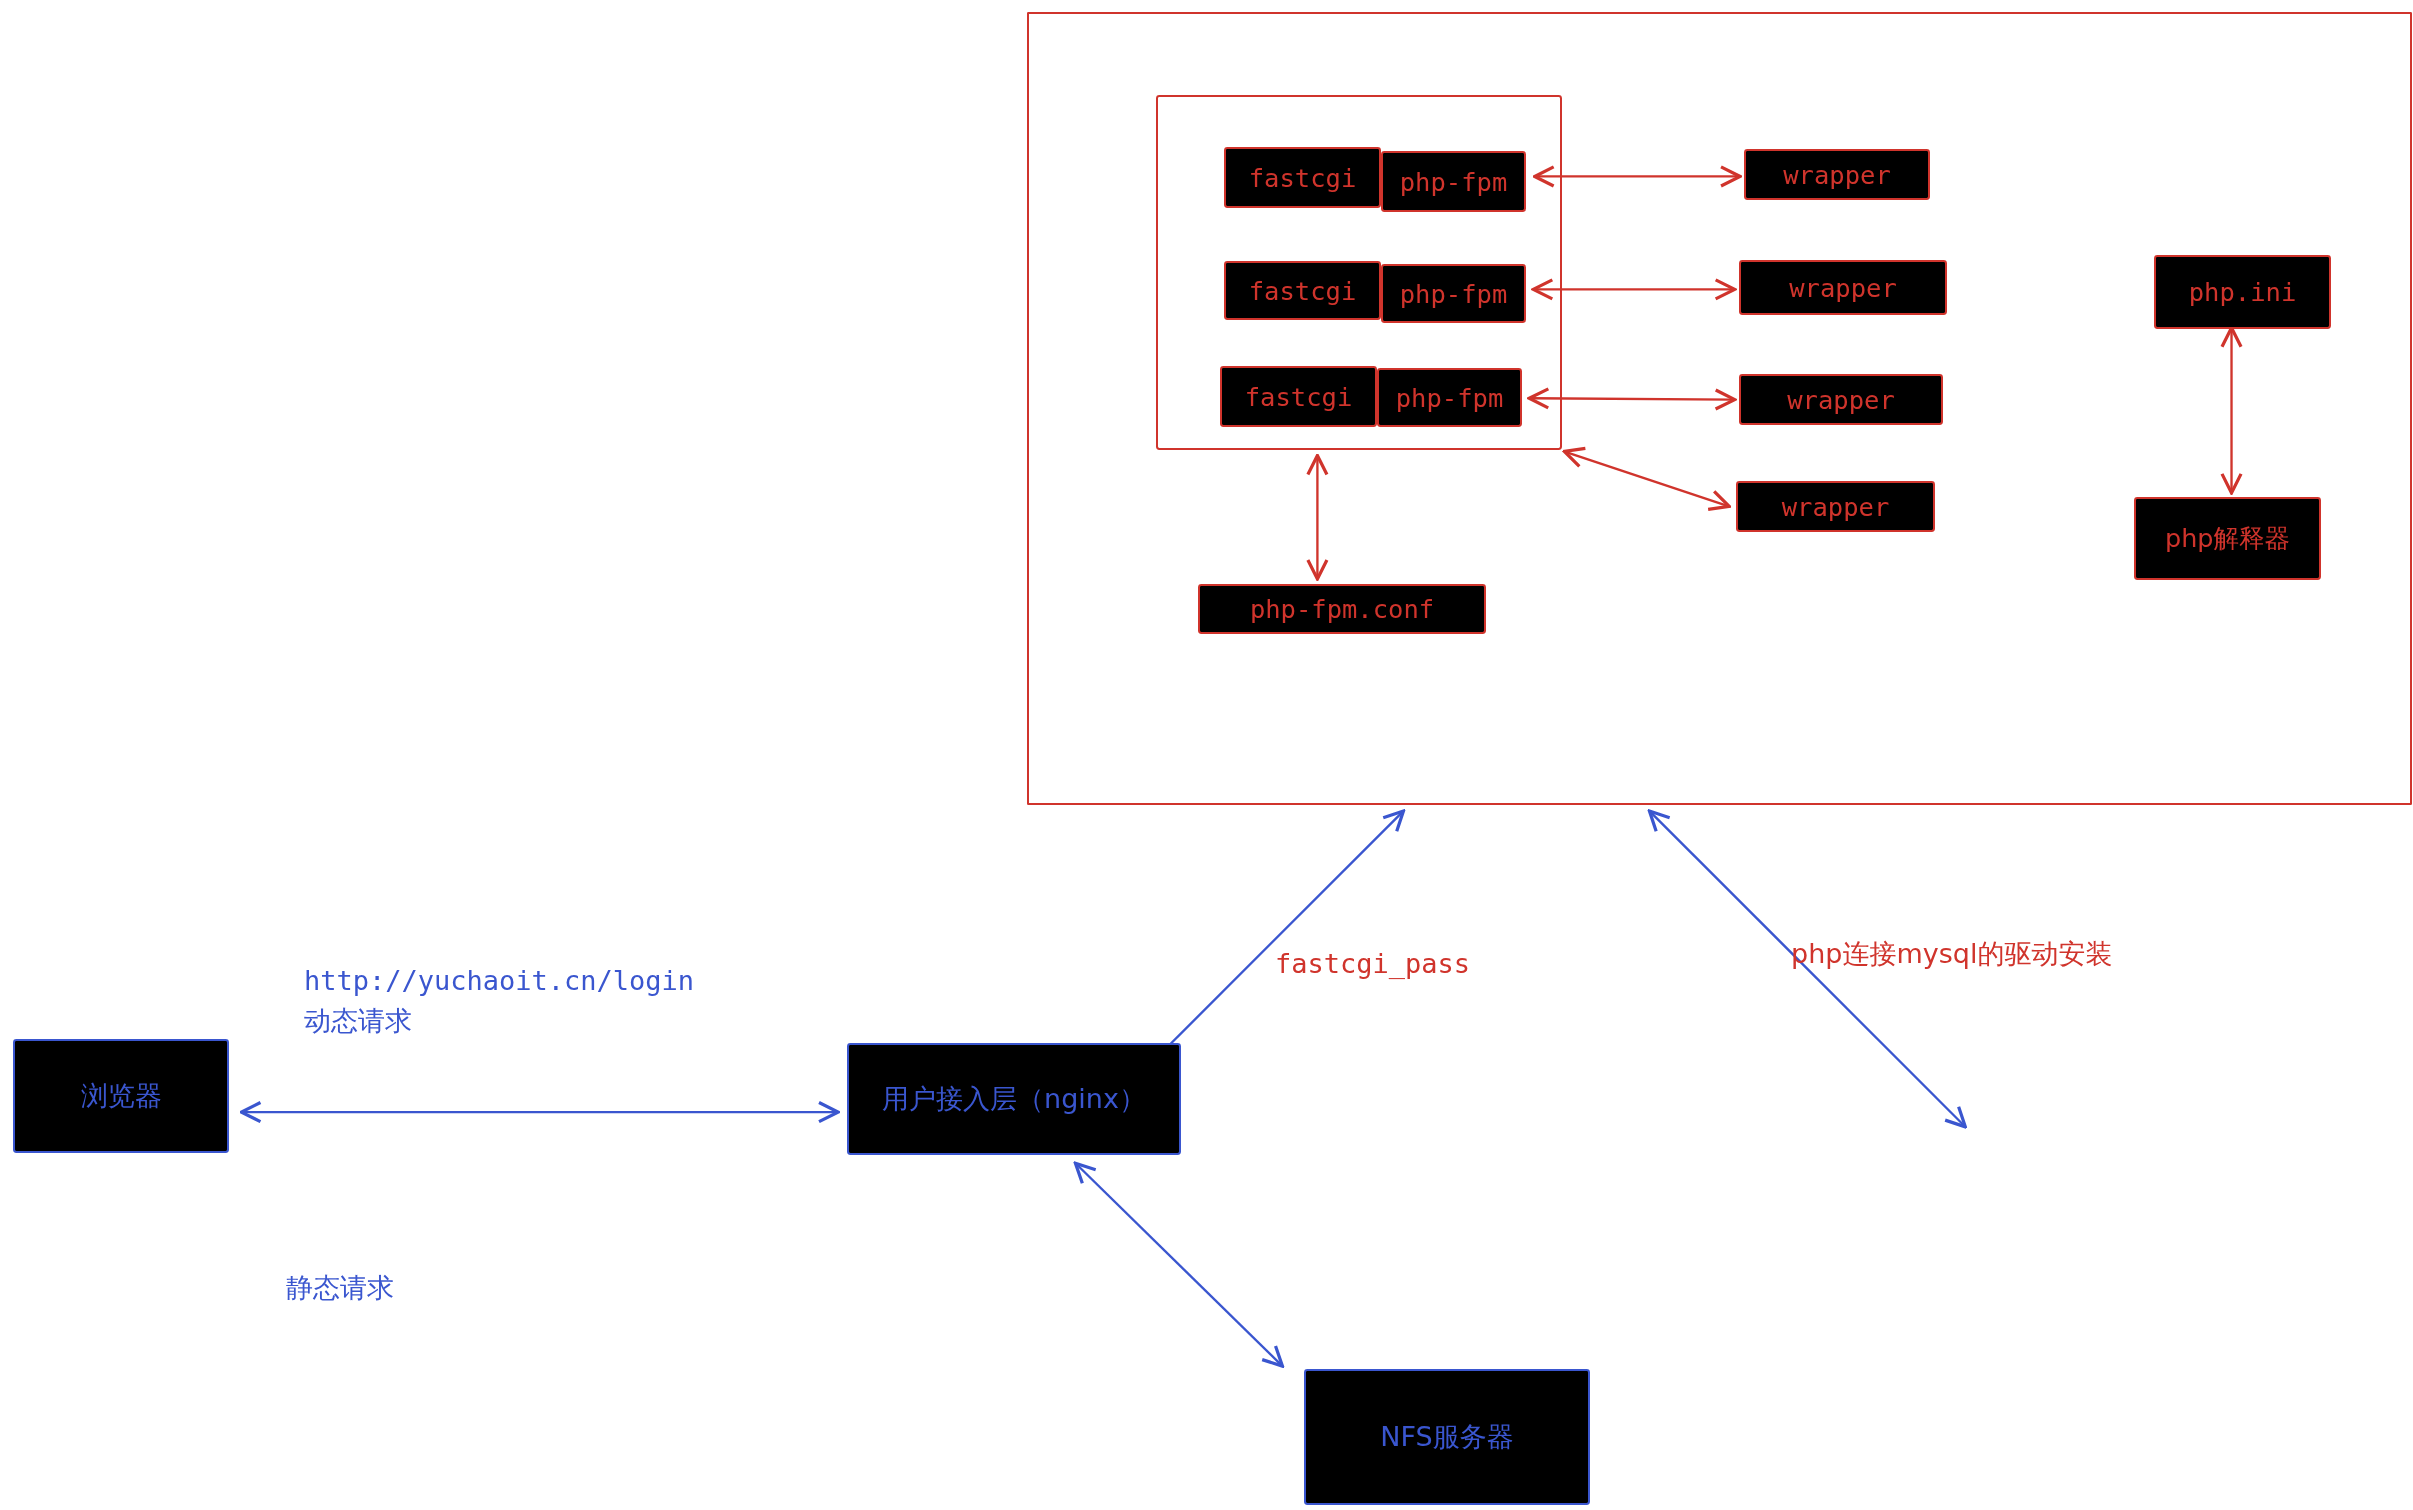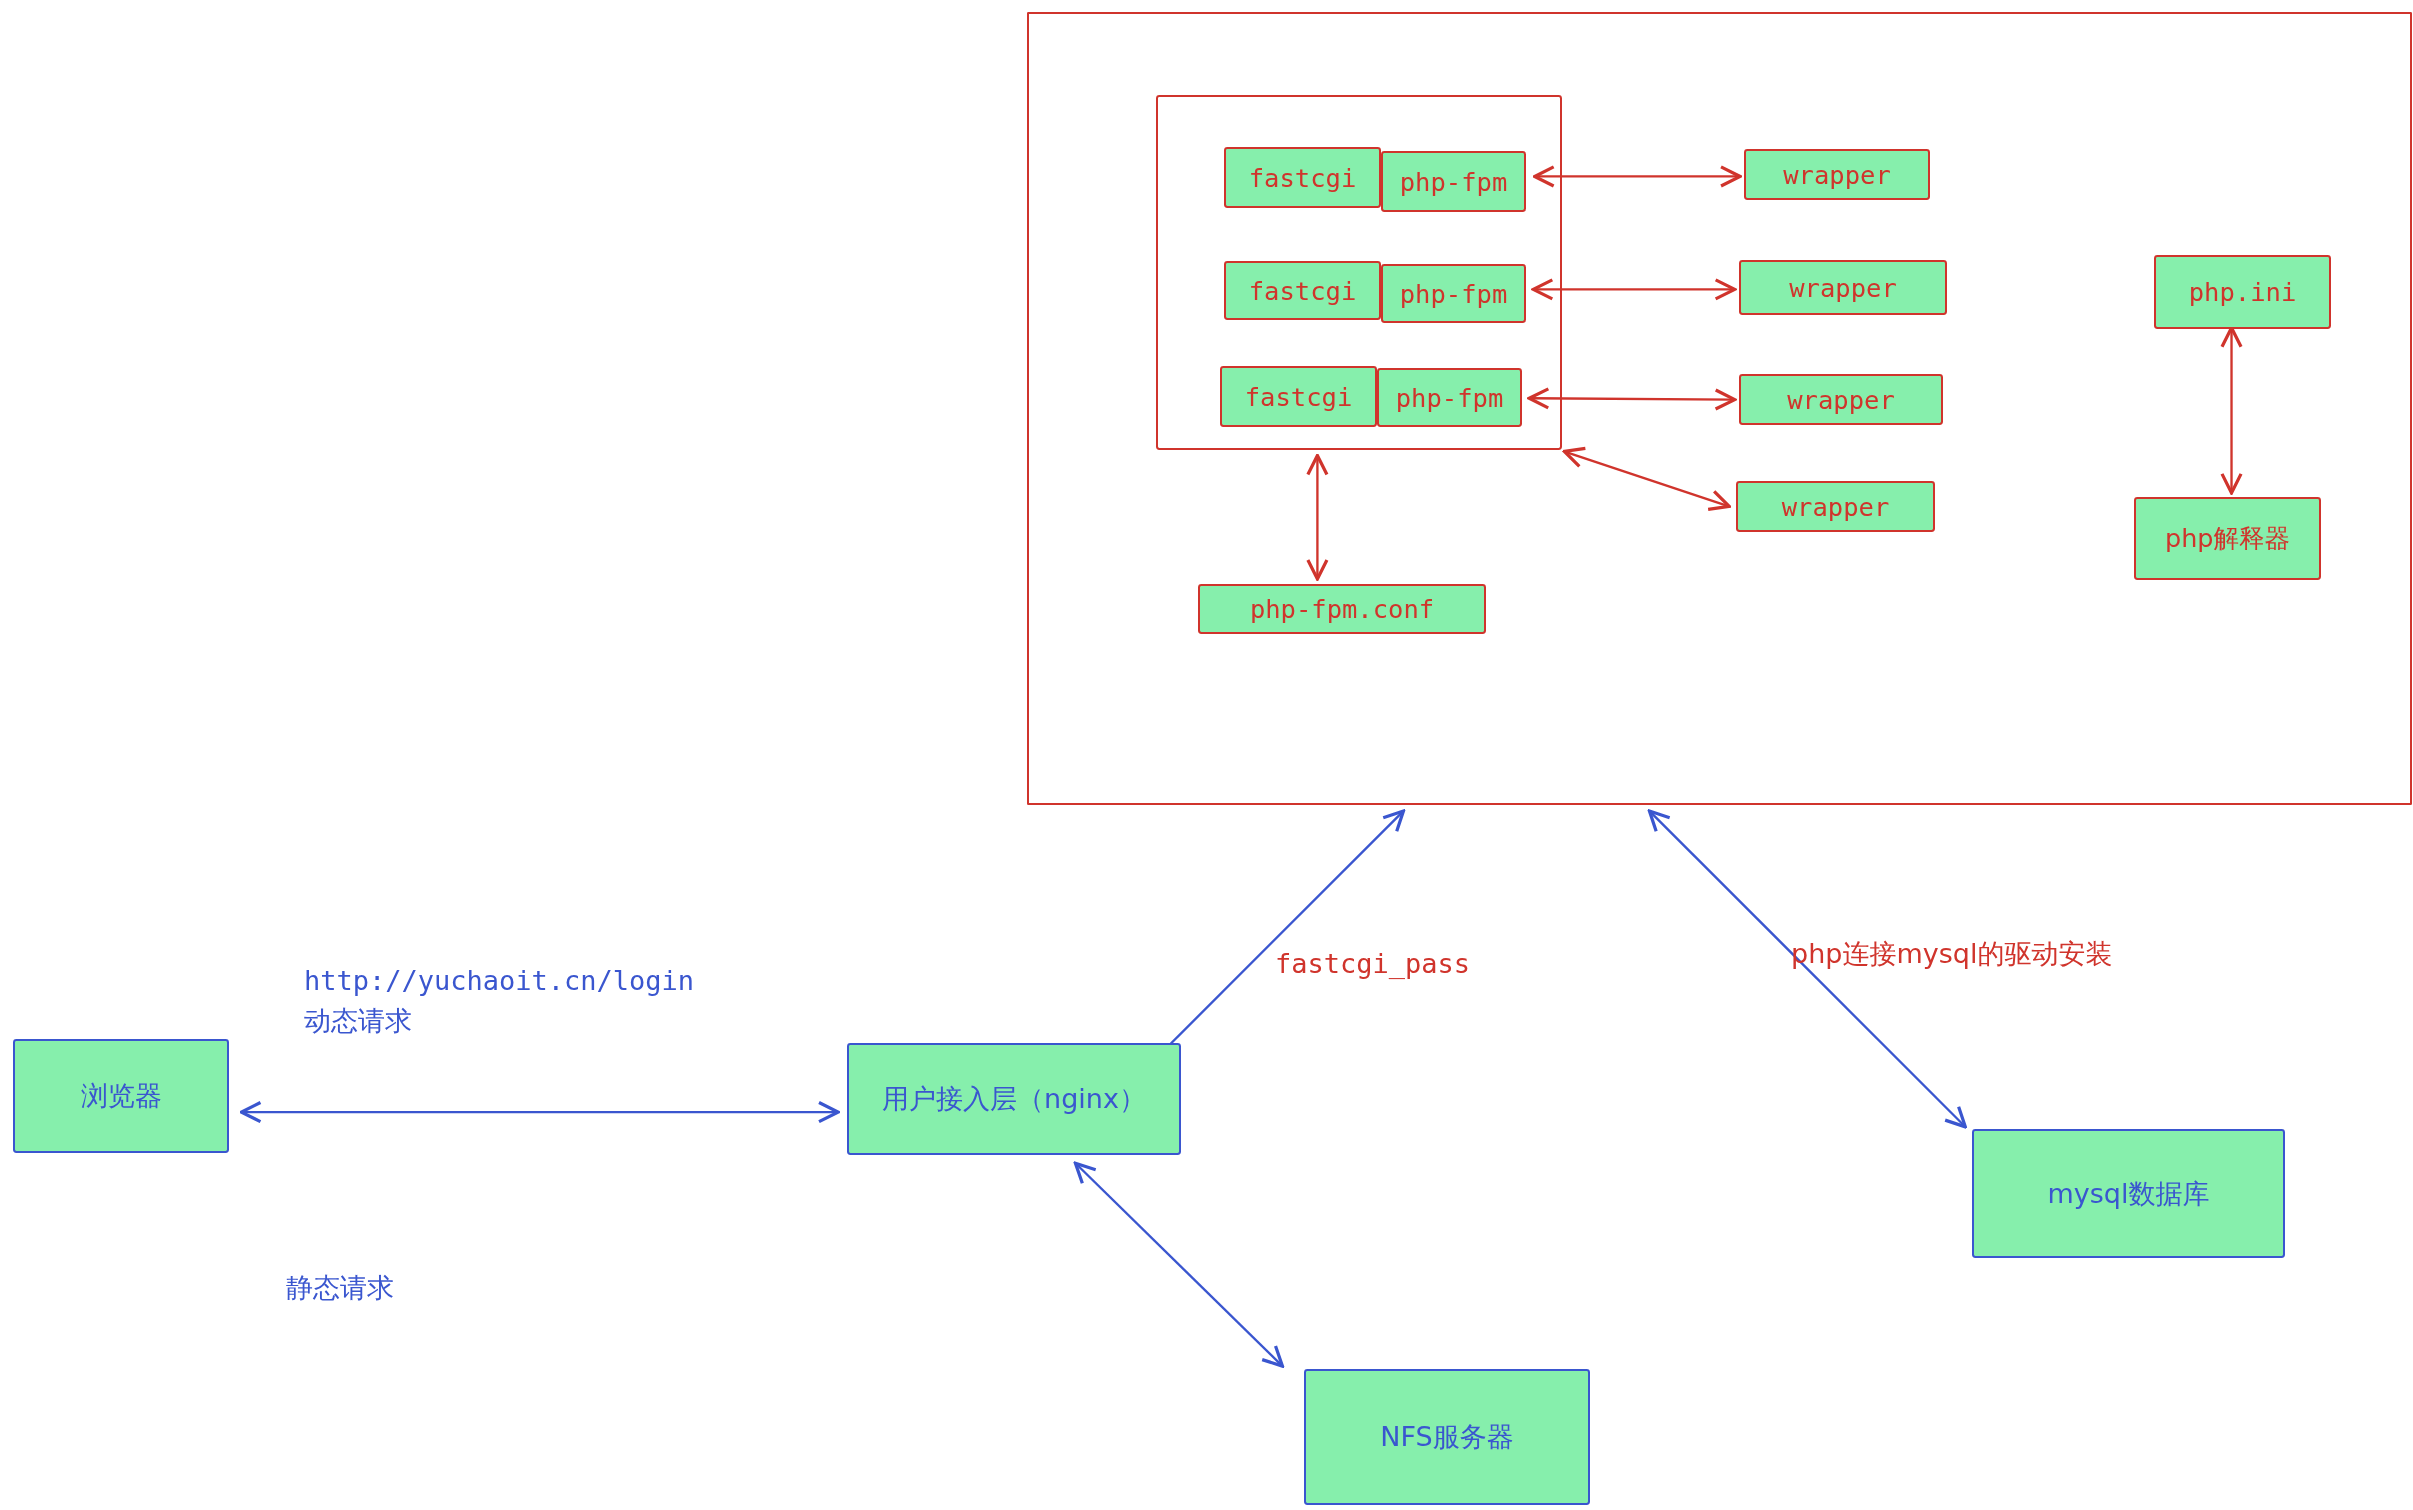--- a/index.html
+++ b/index.html
@@ -10,21 +10,21 @@
   .canvas{
     position:relative;
     width:2413px;height:1511px;
     background:#ffffff;
     font-family:"DejaVu Sans",sans-serif;
     overflow:hidden;
   }
   .box{
     position:absolute;
     display:flex;align-items:center;justify-content:center;
-    background:#86efac;
+    background:#000000;
     box-sizing:border-box;
     border-radius:3.4px;
     white-space:nowrap;
   }
   .red{border:2px solid var(--red);color:var(--red);}
   .blue{border:2px solid var(--blue);color:var(--blue);}
   .frame{background:transparent;}
   .mono{font-family:"DejaVu Sans Mono",monospace;}
   .t38{font-size:25.5px;}
   .t40{font-size:27px;}
@@ -83,21 +83,20 @@
   <div class="box red mono t38" style="left:1736px;top:481px;width:199px;height:51px;">wrapper</div>
 
   <div class="box red mono t38" style="left:2154px;top:255px;width:177px;height:74px;">php.ini</div>
   <div class="box red t38" style="left:2134px;top:497px;width:187px;height:83px;">php解释器</div>
   <div class="box red mono t38" style="left:1198px;top:584px;width:288px;height:50px;">php-fpm.conf</div>
 
 
   <div class="box blue t40" style="left:13.4px;top:1039px;width:216px;height:114px;">浏览器</div>
   <div class="box blue t40" style="left:847px;top:1043px;width:334px;height:112px;">用户接入层（nginx）</div>
   <div class="box blue t40" style="left:1304px;top:1369px;width:286px;height:136px;">NFS服务器</div>
-  <div class="box blue t40" style="left:1972px;top:1129px;width:313px;height:129px;">mysql数据库</div>
 
   <div class="label blue-text mono t40" style="left:304px;top:964px;">http://yuchaoit.cn/login</div>
   <div class="label blue-text t40" style="left:304px;top:1004px;">动态请求</div>
   <div class="label blue-text t40" style="left:286px;top:1271px;">静态请求</div>
   <div class="label red-text mono t40" style="left:1275px;top:947px;">fastcgi_pass</div>
   <div class="label red-text t40" style="left:1791px;top:937px;">php连接mysql的驱动安装</div>
 
 </div>
 
 

